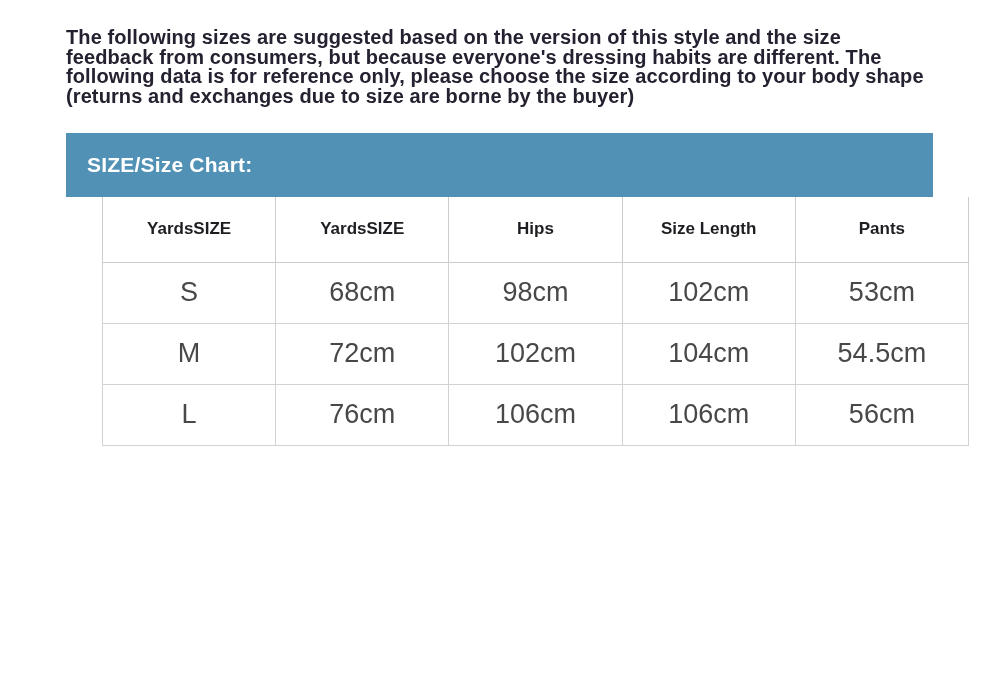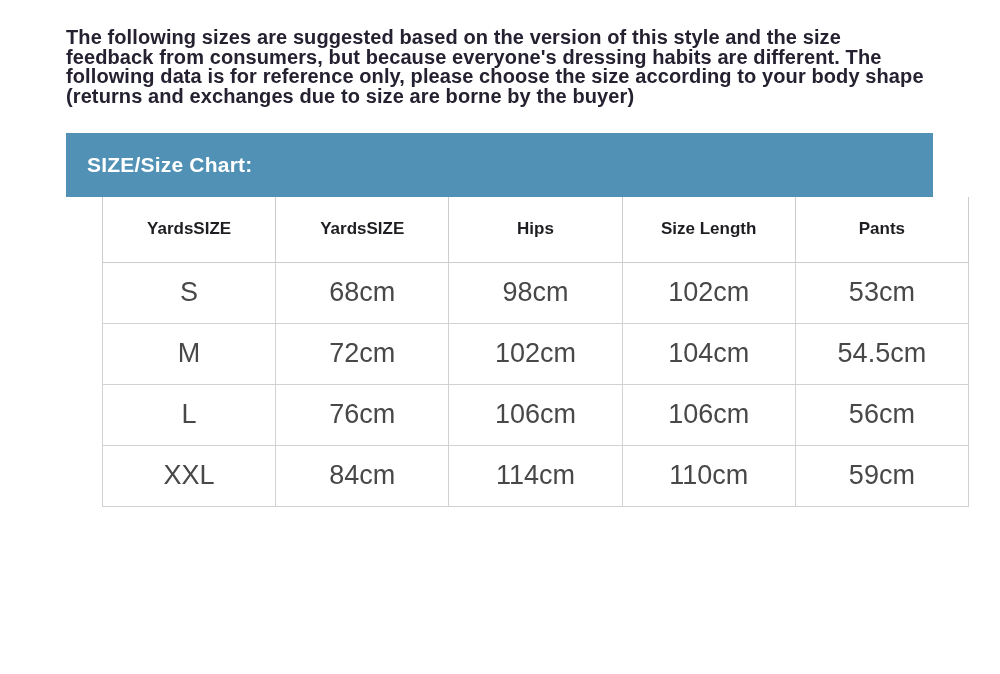--- a/index.html
+++ b/index.html
@@ -117,22 +117,15 @@
           <td>104cm</td>
           <td>54.5cm</td>
         </tr>
         <tr>
           <td>L</td>
           <td>76cm</td>
           <td>106cm</td>
           <td>106cm</td>
           <td>56cm</td>
         </tr>
-        <tr>
-          <td>XXL</td>
-          <td>84cm</td>
-          <td>114cm</td>
-          <td>110cm</td>
-          <td>59cm</td>
-        </tr>
       </tbody>
   </table>
 </div>
 
 </body></html>

